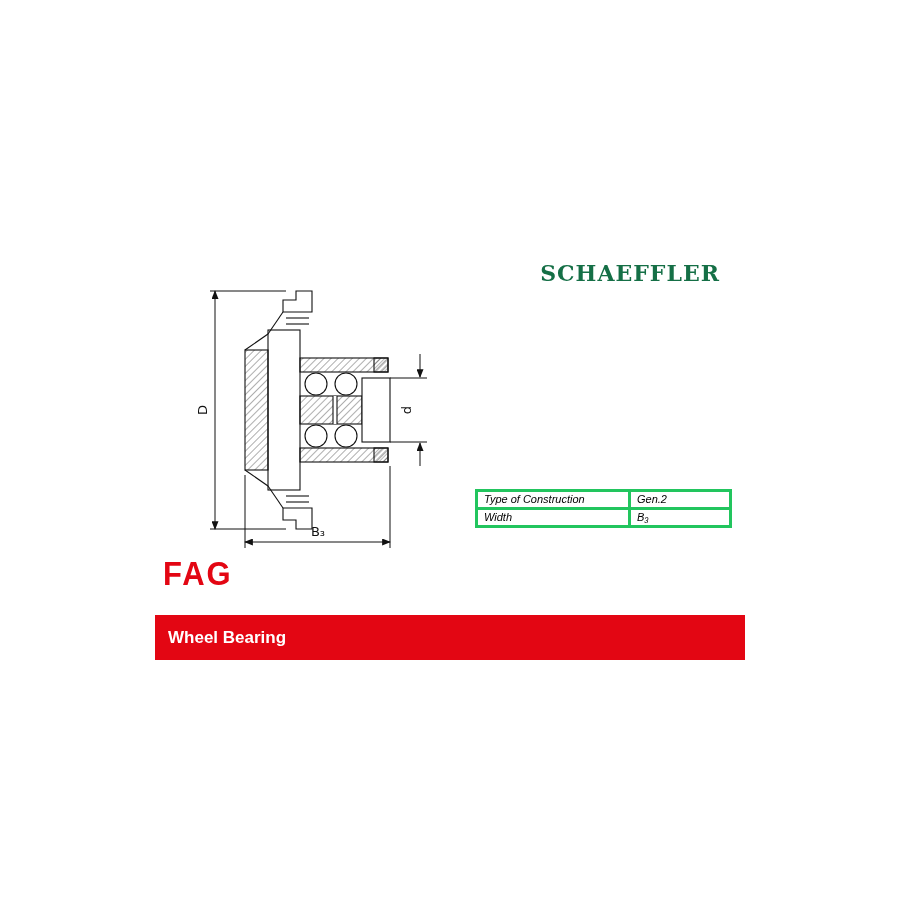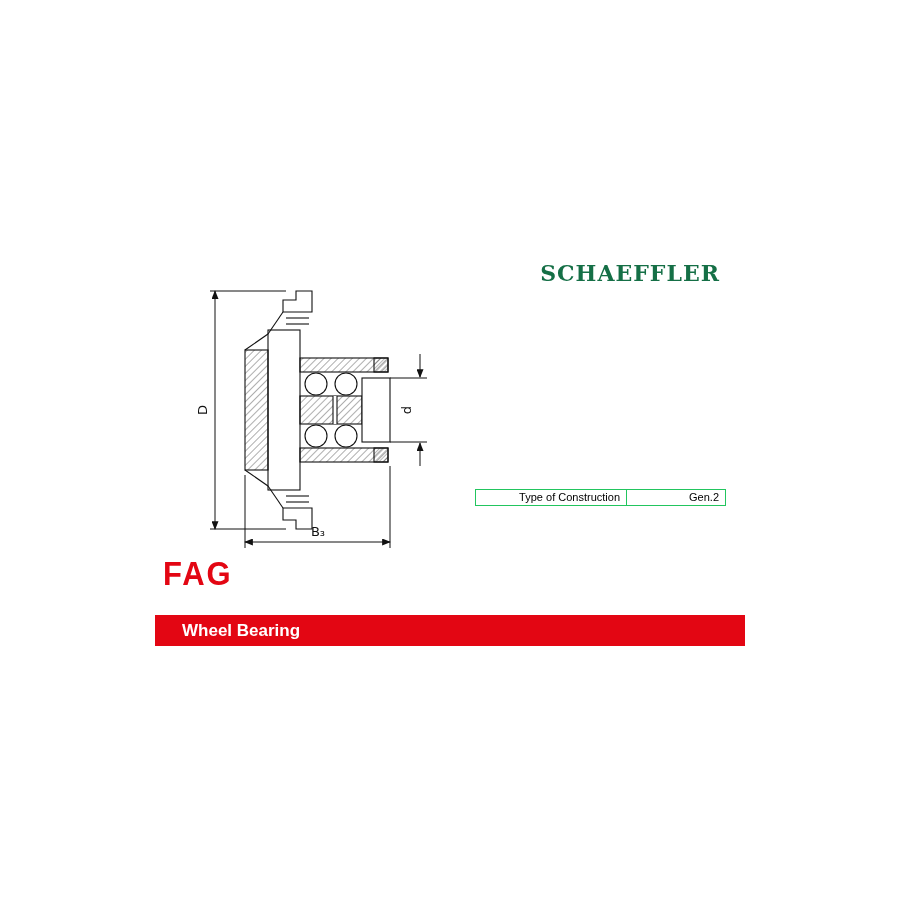--- a/index.html
+++ b/index.html
@@ -37,52 +37,53 @@
   .spec {
     position: absolute;
     left: 475px;
     top: 489px;
     border-collapse: collapse;
     font-size: 11px;
     color: #000;
     background: #fff;
   }
   .spec td {
-    border: 1px solid #22c55e;
-    text-align: right;
+    border: 3px solid #22c55e;
+    text-align: left;
     vertical-align: middle;
     padding: 1px 6px;
     height: 13px;
     line-height: 13px;
     white-space: nowrap;
+    font-style: italic;
   }
   .spec td.lbl { width: 138px; }
   .spec td.val { width: 86px; }
   .fag {
     position: absolute;
     left: 163px;
     top: 556px;
     color: var(--fag-red, #e30613);
     font-size: 31px;
     font-weight: bold;
     letter-spacing: 2px;
     transform: scaleY(1.05);
     transform-origin: left top;
     white-space: nowrap;
   }
   .banner {
     position: absolute;
     left: 155px;
     top: 615px;
     width: 590px;
-    height: 31px;
+    height: 45px;
     background: var(--banner-red, #e30613);
     display: flex;
     align-items: center;
-    padding-left: 27px;
+    padding-left: 13px;
     box-sizing: border-box;
   }
   .banner .banner-title {
     color: var(--banner-text, #ffffff);
     font-weight: bold;
     font-size: 17px;
     white-space: nowrap;
   }
 </style>
 </head>
@@ -158,20 +159,24 @@
     </g>
     <text x="168" y="266" text-anchor="middle">B₃</text>
   </svg>
 
   <table class="spec">
     <tbody>
       <tr>
         <td class="lbl">Type of Construction</td>
         <td class="val">Gen.2</td>
       </tr>
+      <tr>
+        <td class="lbl">Width</td>
+        <td class="val">B₃</td>
+      </tr>
     </tbody>
   </table>
 
   <div class="fag">FAG</div>
 
   <div class="banner">
     <span class="banner-title">Wheel Bearing</span>
   </div>
 
 </div>

